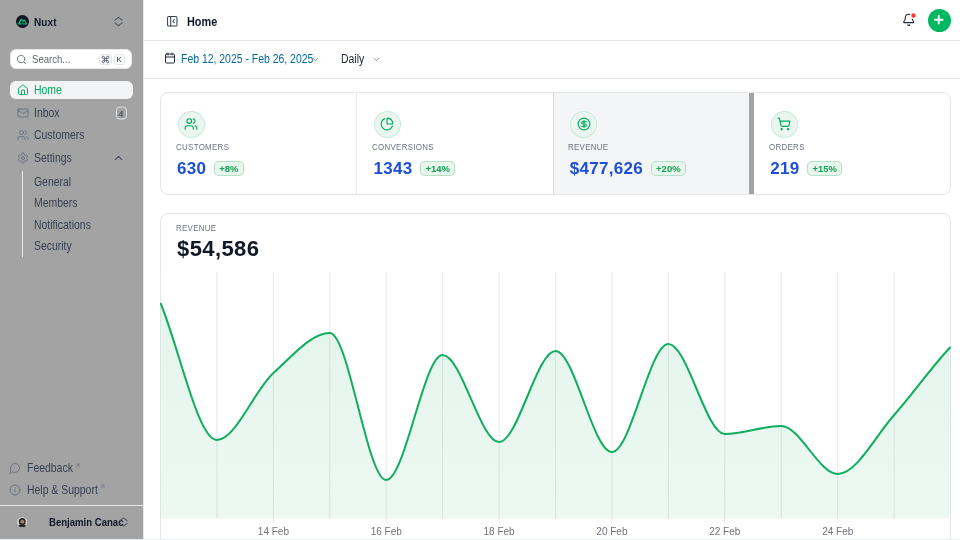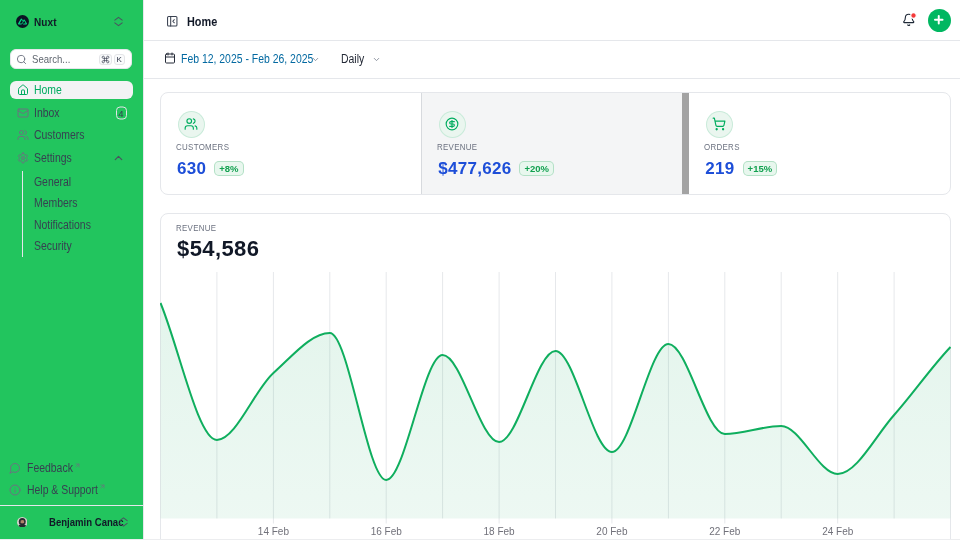--- a/index.html
+++ b/index.html
@@ -4,21 +4,21 @@
 <style>
 * { margin:0; padding:0; box-sizing:border-box; }
 html,body { width:960px; height:540px; overflow:hidden; background:#fff;
   font-family:"Liberation Sans", sans-serif; -webkit-font-smoothing:antialiased; }
 .abs { position:absolute; }
 .t { display:inline-block; transform:scaleX(.87); transform-origin:0 50%; white-space:nowrap; }
 body { position:relative; }
 svg { display:block; }
 
 #sidebar { position:absolute; left:0; top:0; width:144px; height:540px;
-  border-right:1px solid #e5e7eb; background:#22c55e; }
+  border-right:1px solid #e5e7eb; background:#a3a3a3; }
 .logo-row { position:absolute; left:16px; top:15px; height:13px; display:flex; align-items:center; }
 .logo-av { width:13px; height:13px; border-radius:50%; background:#0c1324; display:flex; align-items:center; justify-content:center; }
 .logo-txt { font-size:11.5px; font-weight:700; color:#111827; margin-left:5px; letter-spacing:.1px; }
 .searchbox { position:absolute; left:10px; top:49px; width:122px; height:20px;
   border:1px solid #e5e7eb; border-radius:6px; background:#fff; display:flex; align-items:center; }
 .searchbox .mag { margin-left:5px; color:#6b7280; }
 .searchbox .ph { font-size:11px; color:#606770; margin-left:5px; font-weight:500; }
 .kbd { height:11px; min-width:11.5px; padding:0 1px; border:1px solid #e4e5e8; background:#fafbfc;
   border-radius:3px; font-size:8px; color:#32394a; display:flex; align-items:center; justify-content:center; }
 .nav { position:absolute; left:9.5px; top:81px; width:123px; }
@@ -46,21 +46,21 @@
 .tb-date { position:absolute; left:37px; top:11.5px; font-size:12px; font-weight:500; color:#0369a1; }
 .tb-daily { position:absolute; left:197px; top:11.5px; font-size:12px; font-weight:500; color:#232936; }
 .plus-btn { position:absolute; left:783.5px; top:8.5px; width:23px; height:23px; border-radius:50%;
   background:#00b761; display:flex; align-items:center; justify-content:center; color:#fff; }
 
 #stats { position:absolute; left:16px; top:92px; width:790.5px; height:102.5px;
   border:1px solid #e5e7eb; border-radius:8px; background:#fff; display:flex; overflow:hidden; }
 .tile { flex:1 1 0; position:relative; border-left:1px solid #e5e7eb; }
 .tile:first-child { border-left:none; }
 .tile.sel { background:#f4f5f6; border-left:1px solid #d7dade; }
-.tile.sel + .tile { border-left:7px solid #a3a3a3; }
+.tile.sel + .tile { border-left:5px solid #a3a3a3; }
 .tile .circ { position:absolute; left:16.5px; top:17.5px; width:27px; height:27px; border-radius:50%;
   background:#eaf6ef; box-shadow:inset 0 0 0 1px rgba(0,170,90,.14); display:flex; align-items:center; justify-content:center; color:#00ad5f; }
 .tile .lbl { position:absolute; left:14.5px; top:49px; font-size:9px; letter-spacing:.35px; color:#6c7280; font-weight:500;
   transform:scaleX(.88); transform-origin:0 50%; }
 .tile .valrow { position:absolute; left:16px; top:65.5px; display:flex; align-items:center; }
 .tile .val { font-size:17px; font-weight:700; color:#1d4ed8; letter-spacing:.3px; }
 .gbadge { margin-left:8px; height:14.5px; padding:0 5px; border-radius:5px; background:#e8f7ee;
   box-shadow:inset 0 0 0 1px rgba(18,160,80,.25); color:#12a150; font-size:9.5px; font-weight:600;
   display:flex; align-items:center; }
 
@@ -251,20 +251,33 @@
             <path d="M16 21v-2a4 4 0 0 0-4-4H6a4 4 0 0 0-4 4v2"></path>
             <circle cx="9" cy="7" r="4"></circle>
             <path d="M22 21v-2a4 4 0 0 0-3-3.87"></path>
             <path d="M16 3.13a4 4 0 0 1 0 7.75"></path>
           </svg>
         </div>
       <div class="lbl">CUSTOMERS</div>
       <div class="valrow">
           <span class="val">630</span>
           <span class="gbadge">+8%</span>
+        </div>
+    </div>
+    <div class="tile">
+      <div class="circ">
+          <svg width="14" height="14" viewBox="0 0 24 24" fill="none" stroke="currentColor" stroke-width="2" stroke-linecap="round" stroke-linejoin="round">
+            <path d="M21 12c.552 0 1.005-.449.95-.998a10 10 0 0 0-8.953-8.951c-.55-.055-.998.398-.998.95v8a1 1 0 0 0 1 1z"></path>
+            <path d="M21.21 15.89A10 10 0 1 1 8 2.83"></path>
+          </svg>
+        </div>
+      <div class="lbl">CONVERSIONS</div>
+      <div class="valrow">
+          <span class="val">1343</span>
+          <span class="gbadge">+14%</span>
         </div>
     </div>
     <div class="tile sel">
       <div class="circ">
           <svg width="14" height="14" viewBox="0 0 24 24" fill="none" stroke="currentColor" stroke-width="2" stroke-linecap="round" stroke-linejoin="round">
             <circle cx="12" cy="12" r="10"></circle>
             <path d="M16 8h-6a2 2 0 1 0 0 4h4a2 2 0 1 1 0 4H8"></path>
             <path d="M12 18V6"></path>
           </svg>
         </div>

